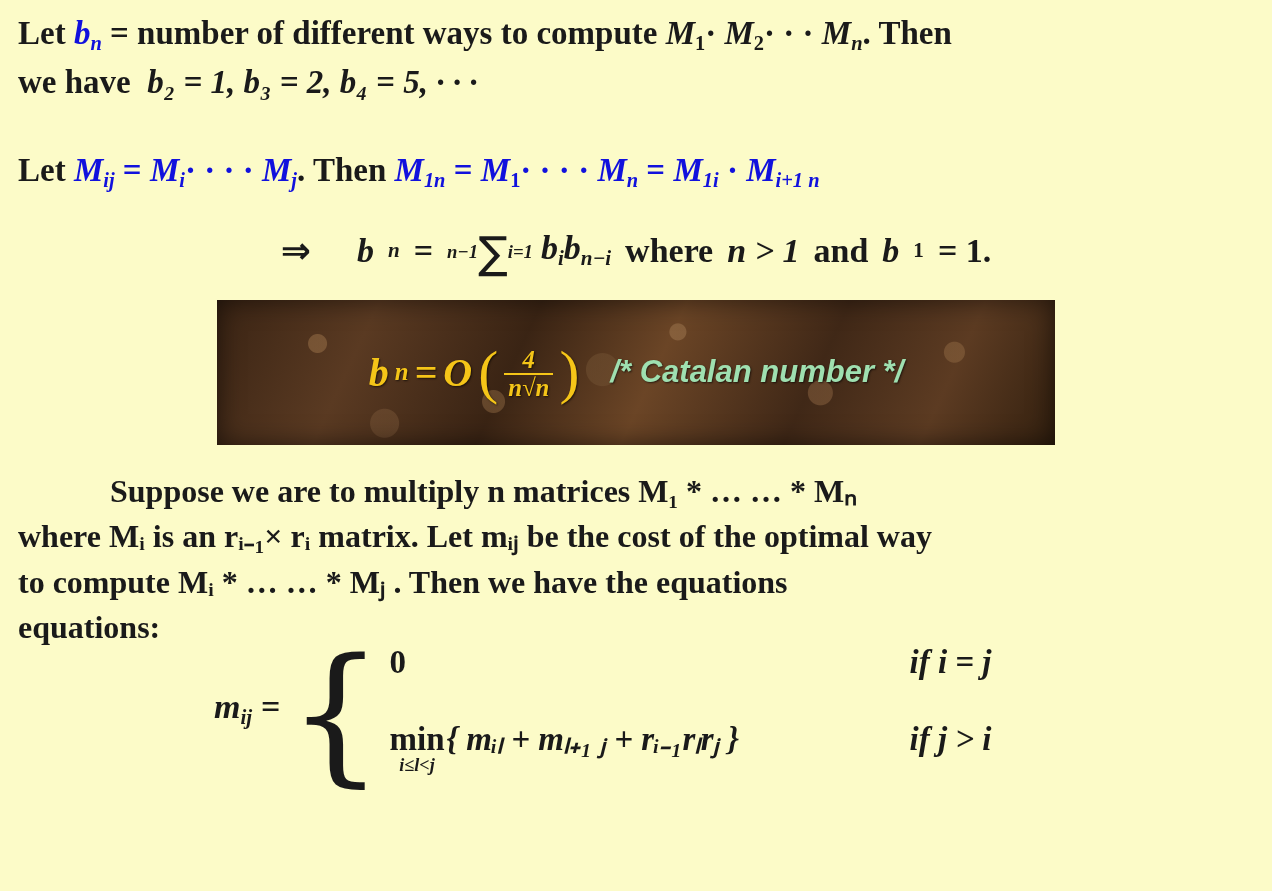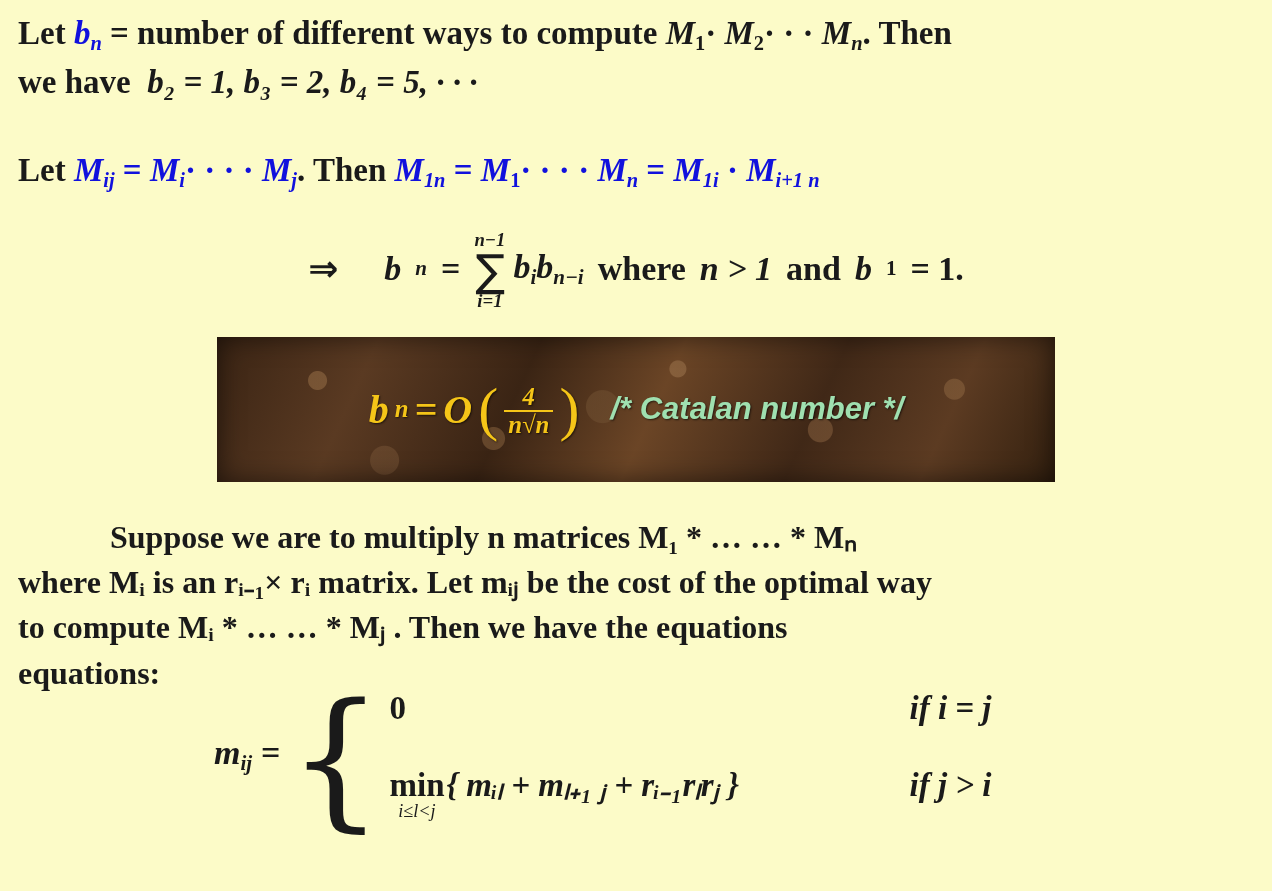--- a/index.html
+++ b/index.html
@@ -47,21 +47,21 @@
     margin-top: 34px;
     display: flex;
     align-items: center;
     justify-content: center;
     font-weight: bold;
     font-size: 34px;
     gap: 14px;
   }
   .sigma-group {
     display: inline-flex;
-    flex-direction: column;
+    flex-direction: row;
     align-items: center;
     line-height: 1;
     font-size: 0.55em;
     font-style: italic;
     position: relative;
     top: 2px;
   }
   .sigma-group .big {
     font-size: 2.35em;
     font-style: normal;
@@ -123,21 +123,21 @@
     font-weight: bold;
     font-style: italic;
     font-size: 31px;
     font-family: "Liberation Sans", sans-serif;
     margin-left: 25px;
     text-shadow: 1px 1px 2px rgba(0,0,0,0.6);
   }
 
   
   .para {
-    margin-top: 33px;
+    margin-top: 24px;
   }
   .para .line { font-size: 32px; line-height: 1.42; }
   .indent { padding-left: 92px; }
 
   
   .recur {
     display: flex;
     align-items: center;
     margin-top: -6px;
     padding-left: 196px;
@@ -172,21 +172,21 @@
   .case-expr { min-width: 520px; display: inline-block; }
   .cond { font-style: italic; }
   .minop {
     display: inline-flex;
     flex-direction: column;
     align-items: center;
     line-height: 1;
     margin-right: 2px;
   }
   .minop .mtop { font-style: normal; font-weight: bold; }
-  .minop .mbot { font-size: 0.55em; font-style: italic; font-weight: normal; }
+  .minop .mbot { font-size: 0.55em; font-style: italic; font-weight: bold; }
 </style>
 </head>
 <body>
 
 <div class="slide">
 
   <div class="line">
     <span>Let </span><span class="blue it">b</span><span class="blue sub">n</span><span> = number of different ways to compute </span> <span class="it">M</span><span class="subn">1</span><span>·</span> <span class="it">M</span><span class="subn">2</span><span>· · ·</span> <span class="it">M</span><span class="sub">n</span><span>.  Then</span>
   </div>
 

